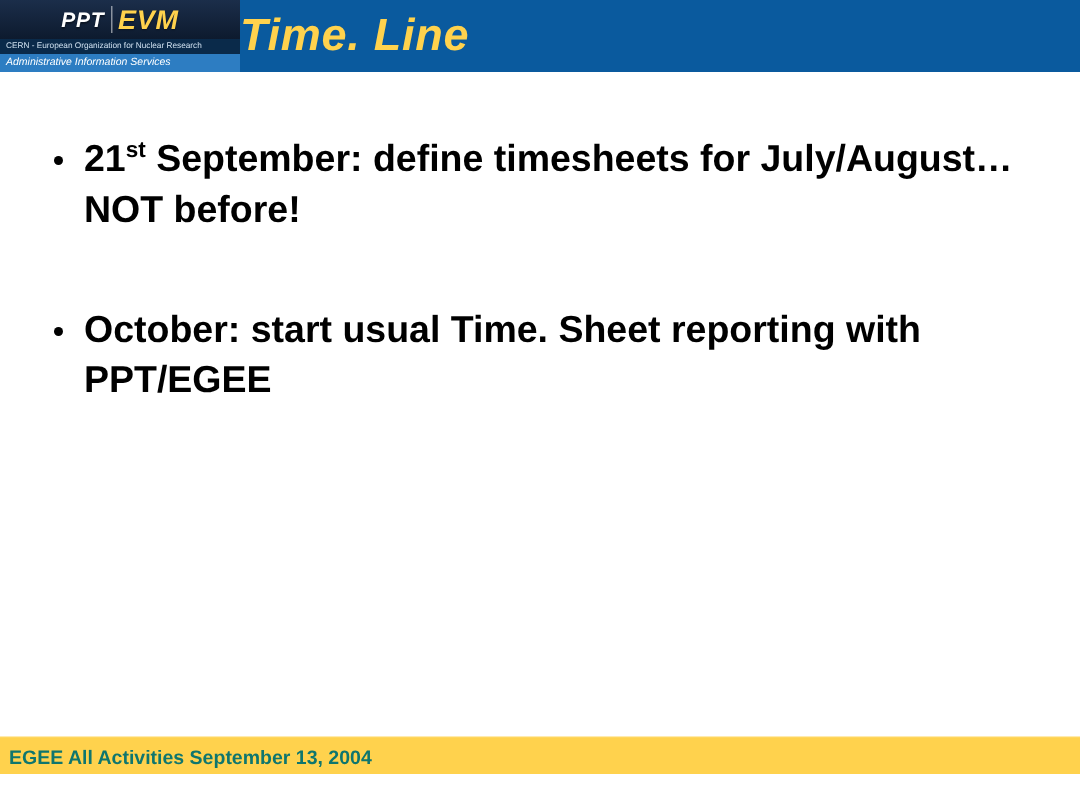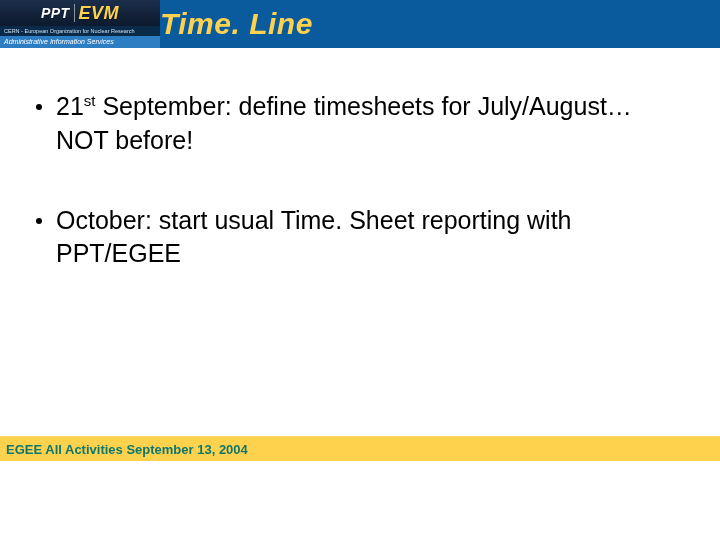--- a/index.html
+++ b/index.html
@@ -1,29 +1,29 @@
 <!DOCTYPE html>
 <html><head>
 <meta charset="utf-8">
 <style>
   * { margin: 0; padding: 0; box-sizing: border-box; }
   html, body { width: 720px; height: 540px; font-family: Verdana, Geneva, sans-serif; background: #fff; overflow: hidden; }
-  .slide { width: 720px; height: 461px; position: relative; background: #ffffff; }
+  .slide { width: 720px; height: 516px; position: relative; background: #ffffff; }
   .header-bar { position: absolute; top: 0; left: 0; right: 0; height: 48px; background: #0a5a9e; display: flex; align-items: stretch; }
   .logo-block { width: 160px; height: 48px; background: #d9e6f2; position: relative; display: flex; flex-direction: column; }
   .logo-top { height: 26px; background: linear-gradient(180deg,#1b2e4a 0%, #0d1a2e 100%); display: flex; align-items: center; justify-content: center; gap: 4px; }
   .logo-ppt { color: #fff; font-weight: bold; font-style: italic; font-size: 14px; letter-spacing: 0.5px; text-shadow: 0 1px 1px rgba(0,0,0,.4); }
   .logo-div { width: 1px; height: 18px; background: rgba(255,255,255,.5); }
   .logo-evm { color: #ffd24d; font-weight: bold; font-style: italic; font-size: 18px; letter-spacing: 0.5px; text-shadow: 0 1px 1px rgba(0,0,0,.4); }
   .logo-cern { height: 10px; background: #0a2a4a; color: #cfe0ef; font-size: 5.5px; line-height: 10px; padding-left: 4px; white-space: nowrap; overflow: hidden; }
   .logo-admin { height: 12px; background: #2d7dc2; color: #fff; font-size: 7px; font-style: italic; line-height: 12px; padding-left: 4px; white-space: nowrap; overflow: hidden; }
   .title-wrap { flex: 1; display: flex; align-items: center; justify-content: flex-start; }
   .title { color: #ffd24d; font-style: italic; font-weight: bold; font-size: 30px; letter-spacing: 0.5px; font-family: "Trebuchet MS", Verdana, sans-serif; }
   .body { position: absolute; top: 90px; left: 36px; right: 30px; }
-  .bullet { display: flex; align-items: flex-start; margin-bottom: 46px; }
+  .bullet { display: flex; align-items: flex-start; margin-bottom: 46px; font-weight: bold; }
   .dot { width: 6px; height: 6px; border-radius: 50%; background: #000; margin-top: 14px; margin-right: 14px; flex-shrink: 0; }
   .btext { font-size: 25px; line-height: 1.35; color: #000; font-family: "Trebuchet MS", Verdana, sans-serif; }
   .ord { font-size: 25px; }
   .sup { font-size: 15px; vertical-align: super; line-height: 0; }
   .footer-bar { position: absolute; left: 0; right: 0; bottom: 0; height: 24px; background: #ffd24d; display: flex; align-items: center; justify-content: space-between; padding: 0 10px 0 6px; }
   .footer-left, .footer-right { color: #0f766e; font-weight: bold; font-size: 13px; font-family: "Trebuchet MS", Verdana, sans-serif; }
   .footer-divider { position: absolute; left: 0; right: 0; bottom: 24px; height: 0; border-top: 1px solid rgba(255,210,77,.9); }
 </style>
 </head>
 <body>

